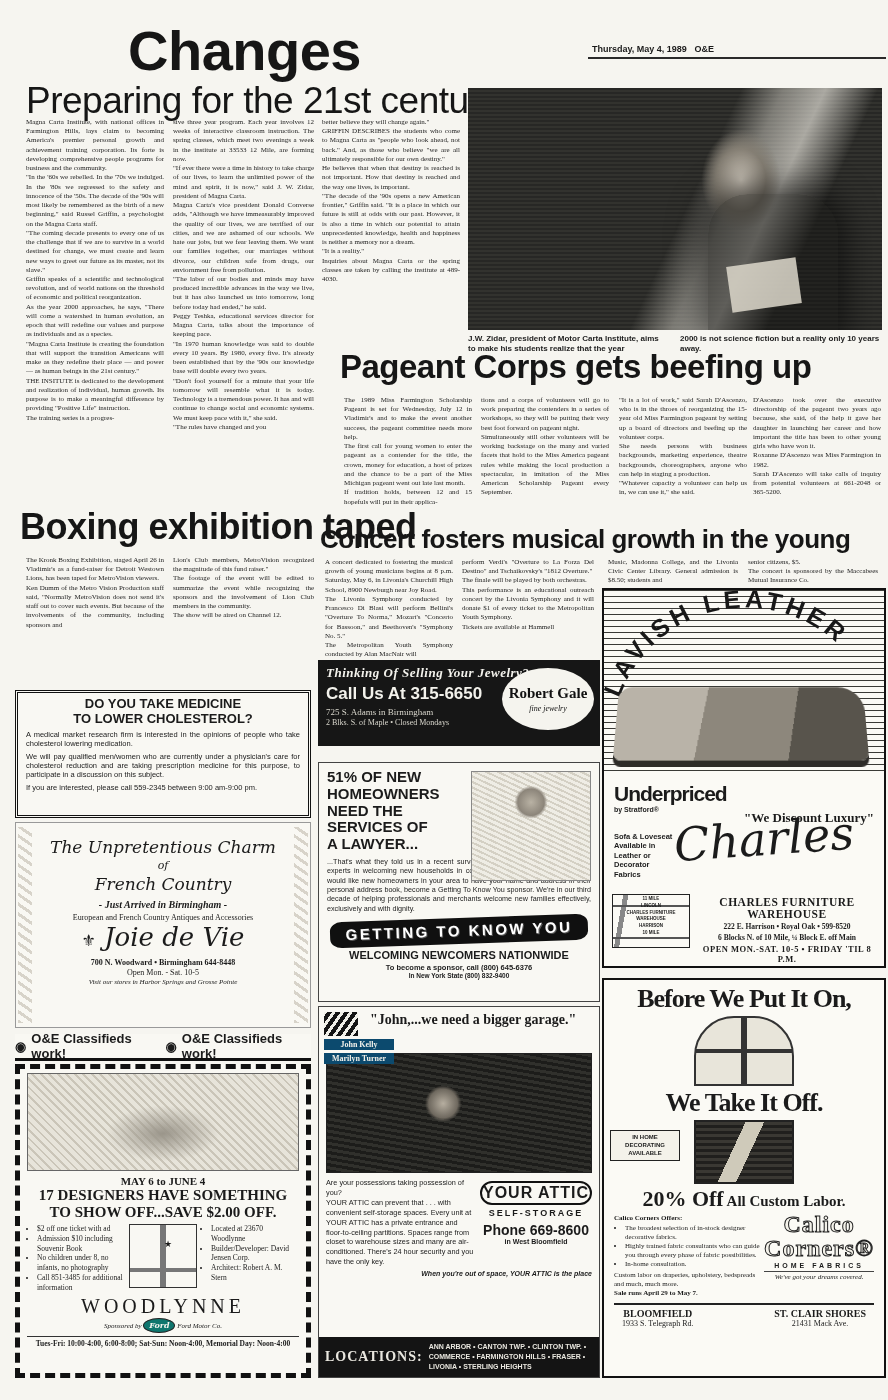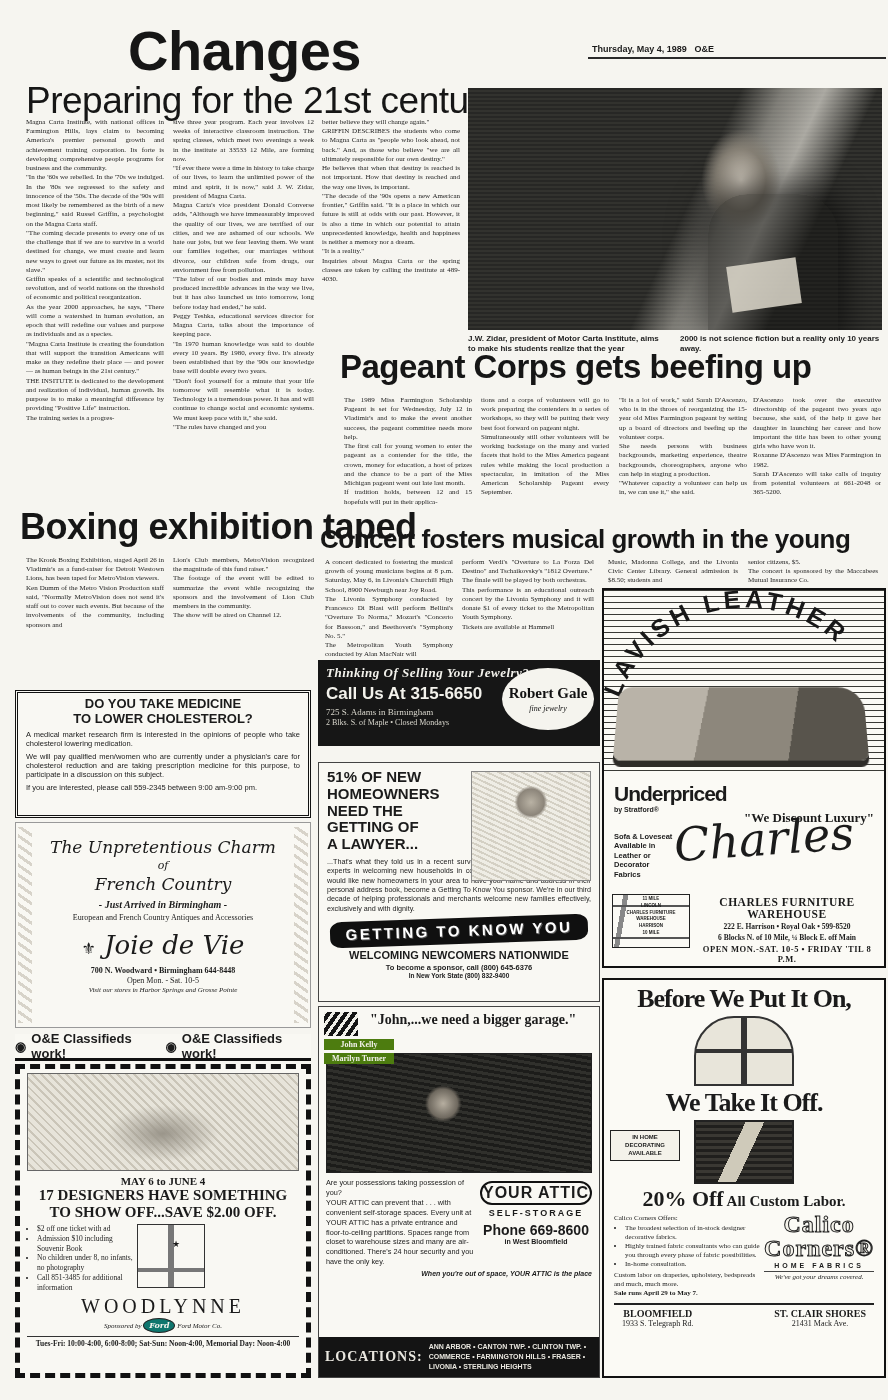--- a/index.html
+++ b/index.html
@@ -34,21 +34,21 @@
   .chol h3{margin:0;font:bold 13px/1.15 "Liberation Sans",sans-serif;text-align:center;}
   .chol p{margin:3px 0 0;font:7.5px/1.25 "Liberation Sans",sans-serif;text-align:justify;}
   
   .joie{position:absolute;left:15px;top:822px;width:296px;height:206px;background:#f9f8f3;border:1px solid #999;box-sizing:border-box;
     text-align:center;padding-top:14px;}
   .joie .l1{font:italic 17px "DejaVu Serif",serif;}
   .joie .l2{font:italic 11px "DejaVu Serif",serif;margin-top:2px;}
   .joie .l3{font:italic 17px "DejaVu Serif",serif;margin-top:2px;}
   .joie .l4{font:italic bold 10px "Liberation Serif",serif;margin-top:5px;}
   .joie .l5{font:8px "Liberation Serif",serif;margin-top:3px;}
-  .joie .nm{font:italic 26px "DejaVu Serif",serif;margin-top:8px;}
+  .joie .nm{font:italic 26px "DejaVu Serif",serif;}
   .joie .ad1{font:bold 8px "Liberation Serif",serif;margin-top:6px;}
   .joie .ad2{font:8px "Liberation Serif",serif;margin-top:1px;}
   .joie .ad3{font:italic 7px "Liberation Serif",serif;margin-top:1px;}
   .ribbon{position:absolute;top:4px;bottom:4px;width:14px;background:
     repeating-linear-gradient(35deg,#cfcabf 0 3px,#f9f8f3 3px 8px);opacity:.8;}
   
   .clsbar{position:absolute;left:15px;top:1034px;width:296px;height:24px;background:#f9f8f3;border-bottom:3px solid #111;
     display:flex;align-items:center;justify-content:center;gap:5px;font:bold 13px "Liberation Sans",sans-serif;}
   
   .wood{position:absolute;left:15px;top:1064px;width:296px;height:314px;background:#f9f8f3;border:5px dashed #111;
@@ -83,21 +83,21 @@
     text-shadow:1px 1px 0 #555;}
   .gtky-s1{font:bold 11px "Liberation Sans",sans-serif;text-align:center;margin-top:5px;}
   .gtky-s2{font:bold 7.5px "Liberation Sans",sans-serif;text-align:center;margin-top:2px;}
   .gtky-s3{font:bold 6.5px "Liberation Sans",sans-serif;text-align:center;}
   
   .attic{position:absolute;left:318px;top:1006px;width:282px;height:372px;background:#f9f8f3;border:1px solid #444;
     box-sizing:border-box;padding:5px 7px;}
   .clapper{position:absolute;left:5px;top:5px;width:34px;height:24px;background:#141414;
     background-image:repeating-linear-gradient(-55deg,#141414 0 4px,#f0efe8 4px 7px);}
   .attic-names{position:absolute;left:5px;top:32px;width:70px;}
-  .attic-names .n{background:#4d7c0f;color:#f2f1ea;font:bold 8px/11px "Liberation Serif",serif;text-align:center;margin-bottom:3px;}
+  .attic-names .n{background:#0c4a6e;color:#f2f1ea;font:bold 8px/11px "Liberation Serif",serif;text-align:center;margin-bottom:3px;}
   .attic-head{margin-left:44px;font:bold 14px/1.1 "Liberation Serif",serif;}
   .attic-img{margin-top:26px;height:118px;background:
     radial-gradient(circle 26px at 44% 42%, #b6aea0 0%, #6f695f 55%, rgba(0,0,0,0) 70%),
     repeating-linear-gradient(10deg,#1c1c1a 0 3px,#30302c 3px 6px);border:1px solid #222;}
   .attic-body{float:left;width:150px;font:7.3px/1.35 "Liberation Sans",sans-serif;margin-top:5px;white-space:pre-line;}
   .attic-logo{float:right;width:112px;text-align:center;margin-top:8px;}
   .attic-oval{border:2px solid #111;border-radius:16px;font:bold 16px/20px "Liberation Sans",sans-serif;letter-spacing:1px;}
   .attic-ss{font:bold 9px "Liberation Sans",sans-serif;letter-spacing:2px;margin-top:3px;}
   .attic-ph{font:bold 14px "Liberation Sans",sans-serif;margin-top:4px;}
   .attic-wb{font:bold 7px "Liberation Sans",sans-serif;}
@@ -136,21 +136,21 @@
     linear-gradient(rgba(0,0,0,0) 47%,#333 47% 53%,rgba(0,0,0,0) 53%),#e8e5da;}
   .cal-win2{width:96px;height:60px;margin:4px auto;border:2px solid #222;background:
     linear-gradient(115deg,rgba(0,0,0,0) 40%,#cfcaba 40% 55%,rgba(0,0,0,0) 55%),
     repeating-linear-gradient(0deg,#201f1d 0 3px,#3a3833 3px 6px);position:relative;}
   .cal-badge{position:absolute;left:-86px;top:8px;width:64px;border:1px solid #222;background:#f4f2ea;
     font:bold 6px/1.3 "Liberation Sans",sans-serif;padding:3px 2px;}
   .cal-offer{font:bold 22px/1 "Liberation Serif",serif;margin-top:2px;}
   .cal-offer small{font-size:15px;}
   .cal-cols{display:flex;text-align:left;margin-top:4px;}
   .cal-list{width:158px;font:7px/1.3 "Liberation Serif",serif;}
-  .cal-list .lbl{font-weight:normal;}
+  .cal-list .lbl{font-weight:bold;}
   .cal-list ul{margin:1px 0;padding-left:11px;}
   .cal-list .sale{font-weight:bold;}
   .cal-logo{flex:1;text-align:center;}
   .cal-logo .c1{font:bold 24px/0.9 "Liberation Serif",serif;letter-spacing:1px;-webkit-text-stroke:1px #222;color:#f4f2ea;}
   .cal-logo .c2{font:bold 24px/1 "Liberation Serif",serif;letter-spacing:1px;-webkit-text-stroke:1px #222;color:#f4f2ea;}
   .cal-logo .hf{font:bold 7px "Liberation Sans",sans-serif;letter-spacing:3px;margin-top:2px;}
   .cal-logo .tg{font:italic 7px "Liberation Serif",serif;margin-top:2px;border-top:1px solid #444;padding-top:1px;}
   .cal-locs{display:flex;justify-content:space-between;border-top:2px solid #222;margin-top:5px;padding:3px 8px 0;}
   .cal-locs .ln{font:bold 10px "Liberation Serif",serif;}
   .cal-locs .la{font:8px "Liberation Serif",serif;}
@@ -281,36 +281,41 @@
     <div class="wood-row">
       <ul>
         <li>$2 off one ticket with ad</li>
         <li>Admission $10 including Souvenir Book</li>
         <li>No children under 8, no infants, no photography</li>
         <li>Call 851-3485 for additional information</li>
       </ul>
       <div class="wood-map">
         <span class="st">★</span>
       </div>
+      <ul>
+        <li>Located at 23670 Woodlynne</li>
+        <li>Builder/Developer: David Jensen Corp.</li>
+        <li>Architect: Robert A. M. Stern</li>
+      </ul>
     </div>
     <div class="wood-logo">WOODLYNNE</div>
     <div class="wood-sp">
       <span>Sponsored by</span>
       <span class="ford">Ford</span>
       <span>Ford Motor Co.</span>
     </div>
     <div class="wood-hours">Tues-Fri: 10:00-4:00, 6:00-8:00; Sat-Sun: Noon-4:00, Memorial Day: Noon-4:00</div>
   </div>
 
   <div class="gtky">
     <div class="gtky-title">
       <div>51% OF NEW</div>
       <div>HOMEOWNERS</div>
       <div>NEED THE</div>
-      <div>GETTING OF</div>
+      <div>SERVICES OF</div>
       <div>A LAWYER...</div>
     </div>
     <div class="gtky-man"></div>
     <div class="gtky-body">...That's what they told us in a recent survey. We're Getting To Know You, the experts in welcoming new households in communities across the nation. If you would like new homeowners in your area to have your name and address in their personal address book, become a Getting To Know You sponsor. We're in our third decade of helping professionals and merchants welcome new families effectively, exclusively and with dignity.</div>
     <div class="gtky-banner">GETTING TO KNOW YOU</div>
     <div class="gtky-s1">WELCOMING NEWCOMERS NATIONWIDE</div>
     <div class="gtky-s2">To become a sponsor, call (800) 645-6376</div>
     <div class="gtky-s3">In New York State (800) 832-9400</div>
   </div>
 

